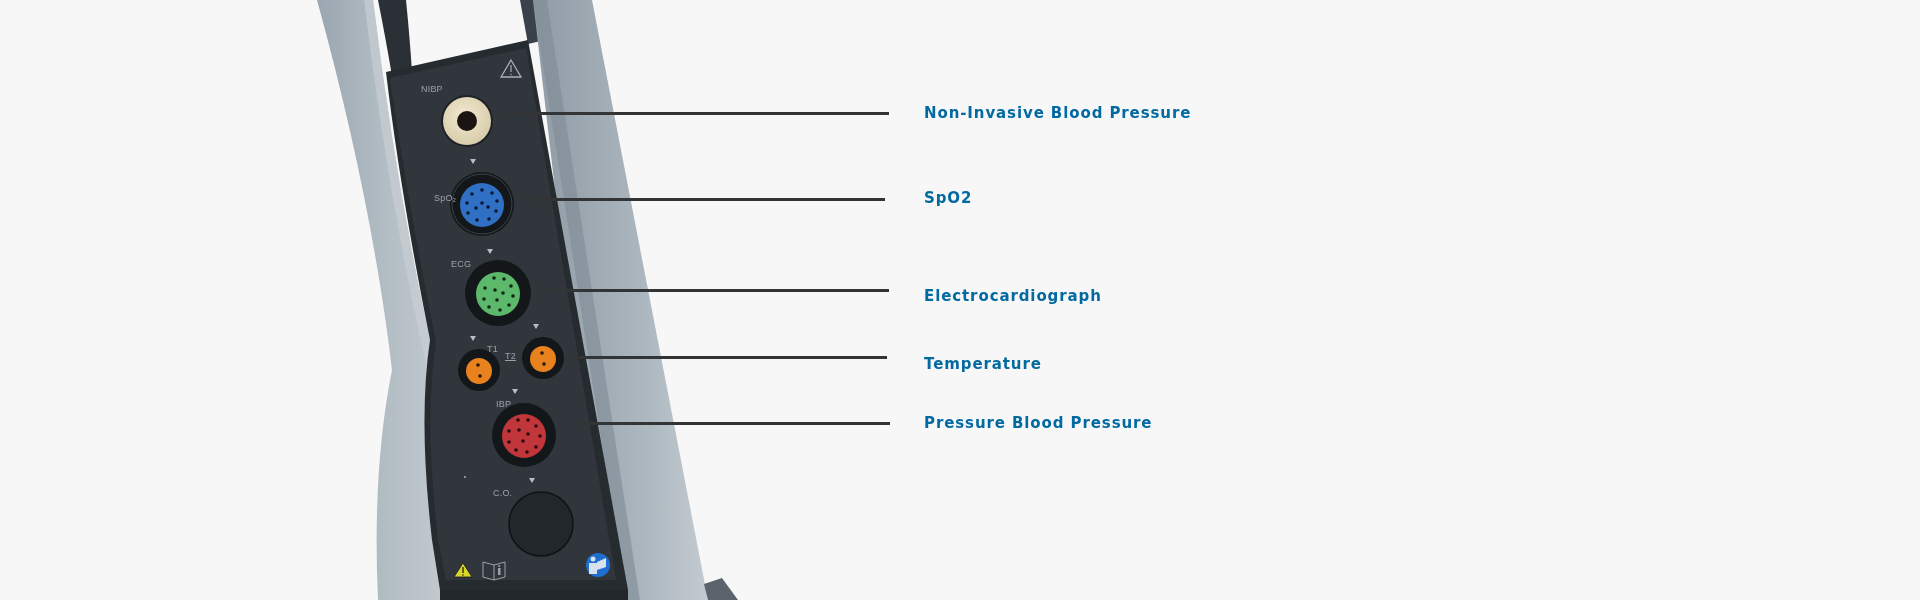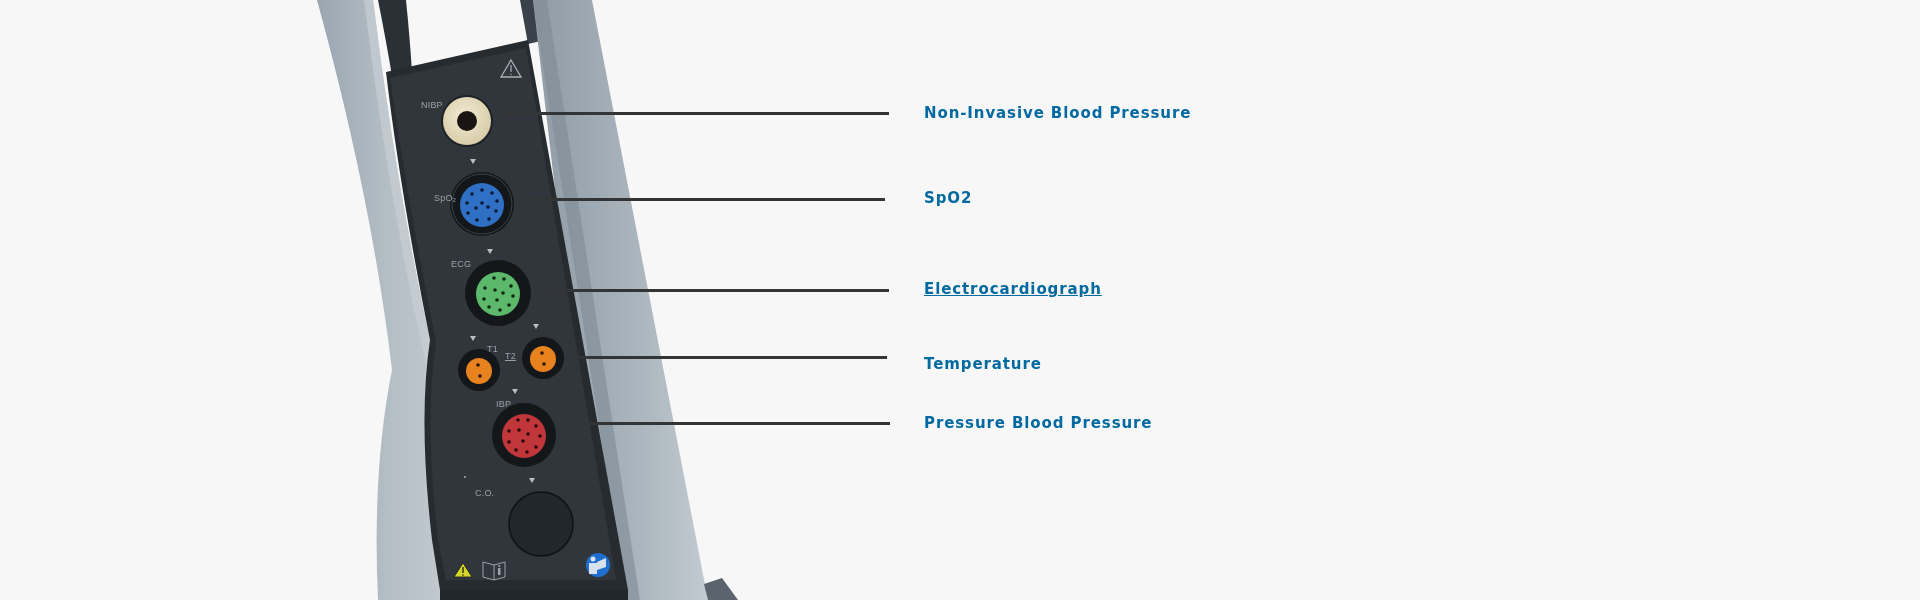--- a/index.html
+++ b/index.html
@@ -181,31 +181,31 @@
   <g>
     <circle cx="598" cy="565" r="12" fill="#1f6fd0"></circle>
     <circle cx="593" cy="559" r="2.5" fill="#d8e2ee"></circle>
     <path d="M589 563 L597 563 L597 574 L589 574 Z" fill="#d8e2ee"></path>
     <path d="M597 562 L606 558 L606 567 L597 570 Z" fill="#d8e2ee"></path>
   </g>
 
   <path d="M704 584 L722 578 L738 600 L708 600 Z" fill="#5b646c"></path>
 </svg>
 
-<div class="panel-text" style="left:421px; top:100px;">NIBP</div>
+<div class="panel-text" style="left:421px; top:84px;">NIBP</div>
 <div class="panel-text" style="left:434px; top:169px;margin-top:24px;">SpO₂</div>
 <div class="panel-text" style="left:451px; top:259px;">ECG</div>
 <div class="panel-text" style="left:441px; top:344px;margin-left:46px;">T1</div>
 <div class="panel-text" style="left:505px; top:351px;text-decoration:underline;">T2</div>
 <div class="panel-text" style="left:496px; top:399px;">IBP</div>
-<div class="panel-text" style="left:475px; top:488px;">C.O.</div>
+<div class="panel-text" style="left:493px; top:488px;">C.O.</div>
 
 <div class="leader" style="left:504px; top:112px; width:385px;"></div>
 <div class="leader" style="left:525px; top:198px; width:360px;"></div>
 <div class="leader" style="left:544px; top:289px; width:345px;"></div>
 <div class="leader" style="left:576px; top:356px; width:311px;"></div>
 <div class="leader" style="left:577px; top:422px; width:313px;"></div>
 
 <div class="label" style="top:103px;">Non-Invasive Blood Pressure</div>
 <div class="label" style="top:188px;">SpO2</div>
-<div class="label" style="top:279px;text-decoration:underline;">Electrocardiograph</div>
+<div class="label" style="top:286px;">Electrocardiograph</div>
 <div class="label" style="top:346px;margin-top:8px;">Temperature</div>
 <div class="label" style="top:413px;">Pressure Blood Pressure</div>
 
 </body></html>

